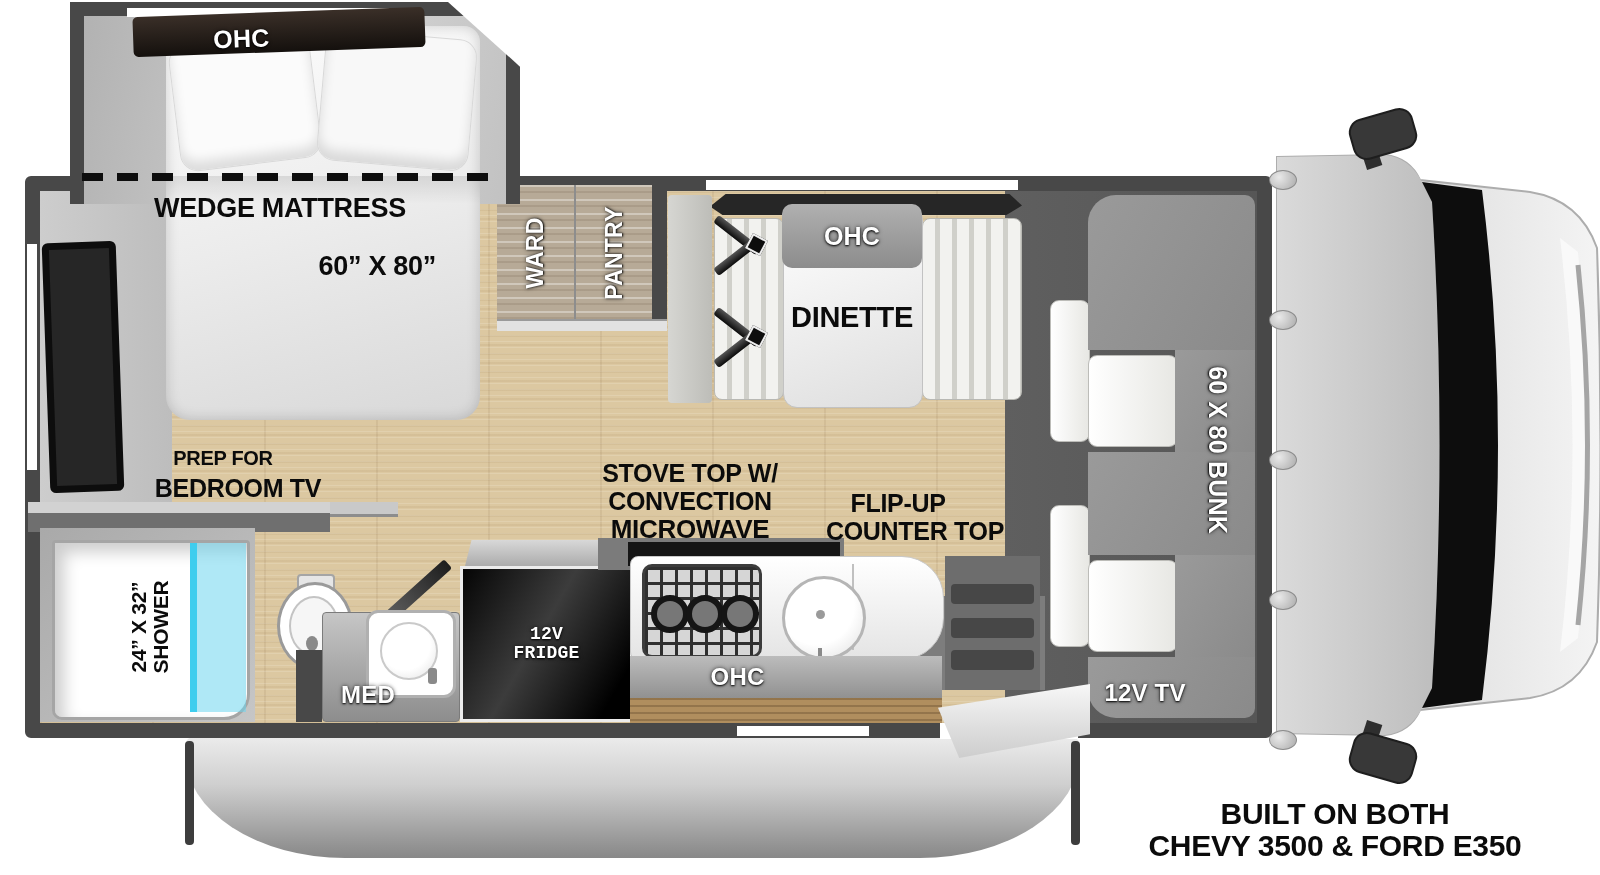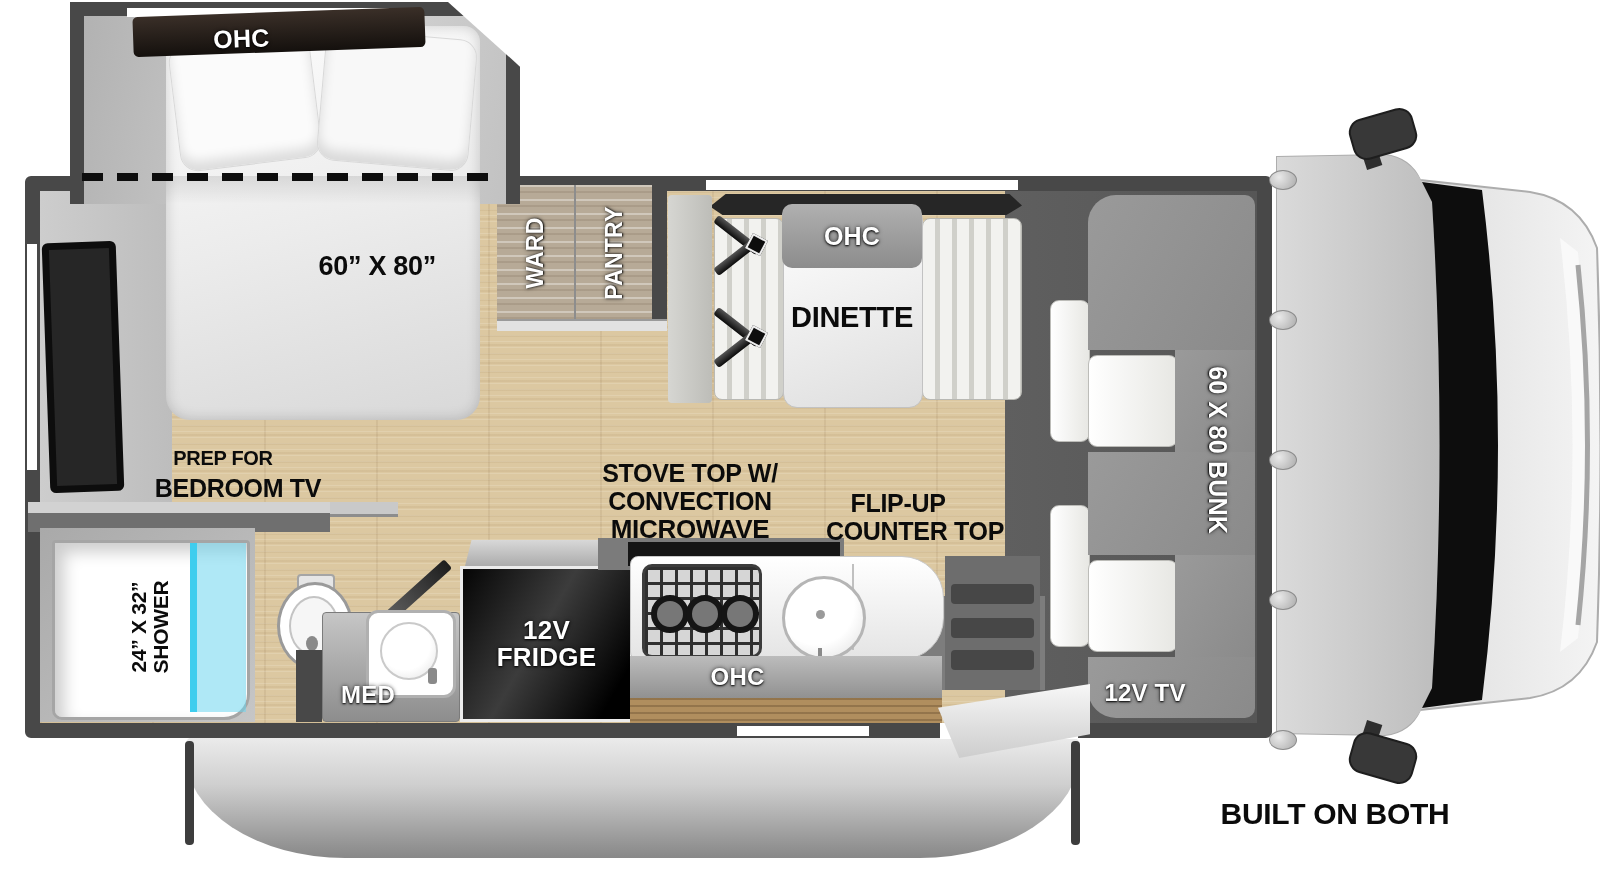--- a/index.html
+++ b/index.html
@@ -98,21 +98,21 @@
   <div class="abs belt" style="left:350px;top:646px;width:132px;height:12px;transform:rotate(-42deg);background:linear-gradient(90deg,#8a8a8a,#1d1d1d);"></div>
 
   <div class="abs" style="left:322px;top:612px;width:136px;height:108px;background:linear-gradient(180deg,#c6c6c6,#8d8d8d);border-radius:4px;border:1px solid #7b7b7b;"></div>
   <div class="abs" style="left:366px;top:610px;width:84px;height:82px;background:#fff;border:3px solid #b0b0b0;border-radius:12px;"></div>
   <div class="abs" style="left:380px;top:622px;width:54px;height:54px;background:radial-gradient(circle at 42% 38%,#fff 55%,#e0e0e0);border:2px solid #cacaca;border-radius:50%;"></div>
   <div class="abs" style="left:428px;top:668px;width:9px;height:16px;background:#8a8a8a;border-radius:3px;"></div>
   <div class="abs lbl-light" style="left:322px;top:682px;width:92px;font-size:24px;">MED</div>
 
   <div class="abs" style="left:468px;top:540px;width:152px;height:28px;background:linear-gradient(180deg,#d8d8d8,#a8a8a8);transform:skewX(-14deg);"></div>
   <div class="abs flexc" style="left:460px;top:566px;width:167px;height:150px;background:linear-gradient(120deg,#050505,#3c3c3c 45%,#000 88%);border:3px solid #ececec;">
-    <div class="lbl-light" style="font-size:26px;">
+    <div class="lbl-light" style="font-size:18px;font-family:Liberation Mono, monospace;">
       <span style="display:block;">12V</span>
       <span style="display:block;text-align:center;">FRIDGE</span>
     </div>
   </div>
 
   <div class="abs" style="left:598px;top:538px;width:246px;height:32px;background:#7b7b7b;"></div>
   <div class="abs" style="left:628px;top:542px;width:212px;height:24px;background:#151515;"></div>
   <div class="abs" style="left:845px;top:596px;width:200px;height:94px;background:#7d7d7d;"></div>
   <div class="abs" style="left:945px;top:556px;width:95px;height:134px;background:#6d6d6d;">
     <div class="abs" style="left:6px;top:28px;width:83px;height:20px;background:#474747;border-radius:4px;"></div>
@@ -174,20 +174,21 @@
     <div class="abs" style="left:0;top:150px;width:314px;height:28px;background:linear-gradient(180deg,rgba(0,0,0,.10),rgba(255,255,255,0));"></div>
   </div>
 
   <div class="abs" style="left:133px;top:12px;width:292px;height:40px;background:linear-gradient(180deg,#3a2f28,#14100d);border-radius:5px;transform:rotate(-2deg);">
     <span class="lbl-light" style="position:absolute;left:80px;top:12px;font-size:25px;">OHC</span>
   </div>
 
   <div class="abs" style="left:82px;top:173px;width:410px;height:8px;
               background:repeating-linear-gradient(90deg,#0d0d0d 0 21px,transparent 21px 35px);"></div>
 
+  <div class="abs lbl-dark" style="left:130px;top:194px;width:300px;font-size:27px;">WEDGE MATTRESS</div>
   <div class="abs lbl-dark" style="left:196px;top:252px;width:240px;font-size:27px;text-align:right;">60” X 80”</div>
   <div class="abs lbl-dark" style="left:125px;top:448px;width:196px;font-size:20px;">PREP FOR</div>
   <div class="abs lbl-dark" style="left:140px;top:475px;width:196px;font-size:25px;">BEDROOM TV</div>
 
   <div class="abs lbl-dark" style="left:585px;top:460px;width:210px;font-size:25px;">STOVE TOP W/</div>
   <div class="abs lbl-dark" style="left:585px;top:488px;width:210px;font-size:25px;">CONVECTION</div>
   <div class="abs lbl-dark" style="left:585px;top:516px;width:210px;font-size:26px;">MICROWAVE</div>
   <div class="abs lbl-dark" style="left:808px;top:490px;width:180px;font-size:25px;">FLIP-UP</div>
   <div class="abs lbl-dark" style="left:825px;top:518px;width:180px;font-size:25px;">COUNTER TOP</div>
 
@@ -215,15 +216,16 @@
   <div class="abs" style="left:737px;top:726px;width:132px;height:10px;background:#fff;"></div>
 
   <div class="abs stud" style="left:1269px;top:170px;width:26px;height:18px;"></div>
   <div class="abs stud" style="left:1269px;top:310px;width:26px;height:18px;"></div>
   <div class="abs stud" style="left:1269px;top:450px;width:26px;height:18px;"></div>
   <div class="abs stud" style="left:1269px;top:590px;width:26px;height:18px;"></div>
   <div class="abs stud" style="left:1269px;top:730px;width:26px;height:18px;"></div>
 
   <div class="abs" style="left:1100px;top:798px;width:470px;">
     <div class="lbl-dark" style="font-size:30px;">BUILT ON BOTH</div>
+    <div class="lbl-dark" style="font-size:30px;">CHEVY 3500 &amp; FORD E350</div>
   </div>
 
 </div>
 
 </body></html>

